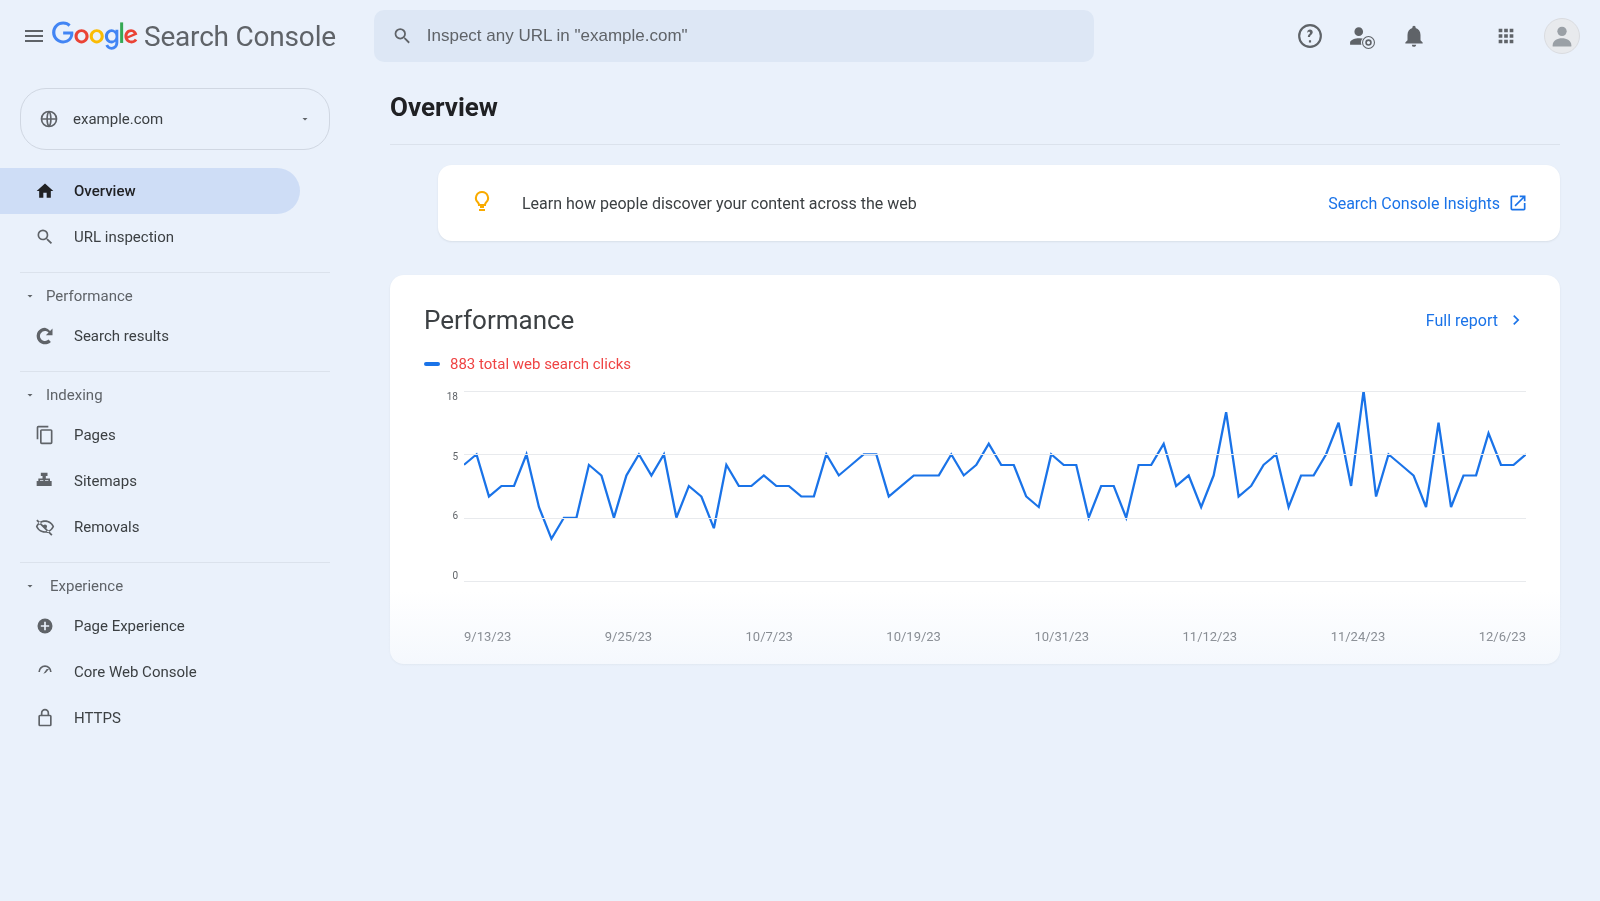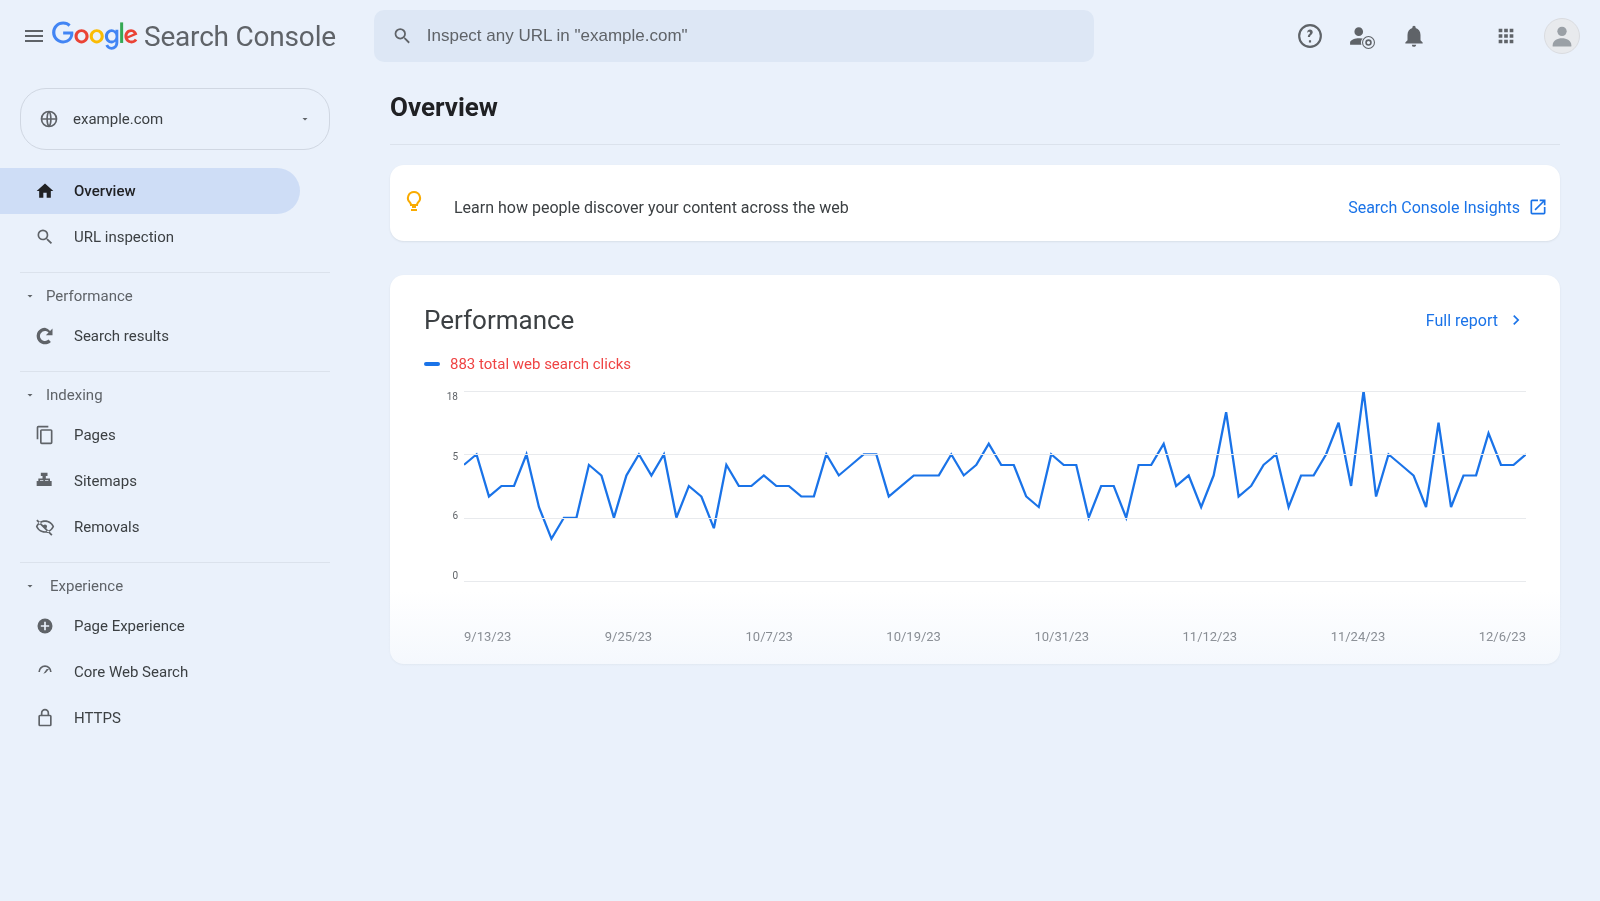--- a/index.html
+++ b/index.html
@@ -78,22 +78,23 @@
   .nav-icon { width:22px; height:22px; display:flex; align-items:center; justify-content:center; color:#5f6368; }
 
   .main { flex:1; padding: 20px 40px 0 40px; position:relative; }
   .page-title { font-size: 26px; color:#202124; margin-bottom: 20px; padding-bottom: 22px; border-bottom: 1px solid #dbe2ec; }
   .card {
     background:#fff; border-radius:14px;
     box-shadow: 0 1px 2px rgba(60,64,67,.1);
     margin-bottom: 34px;
   }
   .insights-card {
-    display:flex; align-items:flex-end;
-    padding: 24px 12px;
+    display:flex; align-items:center;
+    padding: 24px 32px;
+    margin-left: 48px;
   }
   .insights-card .bulb { margin-right: 28px; }
   .insights-card .msg { font-size:16px; color:#3c4043; flex:1; }
   .link-out { color:#1a73e8; font-size:16px; display:flex; align-items:center; gap:8px; }
 
   .perf-card { padding: 30px 34px 20px 34px; }
   .perf-header { display:flex; align-items:center; justify-content:space-between; margin-bottom: 20px; }
   .perf-title { font-size: 26px; color:#3c4043; }
   .legend { display:flex; align-items:center; font-size:15px; color:#ef4444; margin-bottom: 18px; }
   .legend-swatch { width:16px; height:4px; background:#1a73e8; border-radius:2px; margin-right:10px; }
@@ -263,21 +264,21 @@
           </svg>
         </span>
       <span class="nav-label">Page Experience</span>
     </div>
     <div class="nav-item">
       <span class="nav-icon">
           <svg width="20" height="20" viewBox="0 0 24 24">
             <path fill="#5f6368" d="M12 4a8 8 0 0 0-8 8h2a6 6 0 1 1 12 0h2a8 8 0 0 0-8-8zm1 9l4-5-3 .5L10 14z"></path>
           </svg>
         </span>
-      <span class="nav-label">Core Web Search</span>
+      <span class="nav-label">Core Web Console</span>
     </div>
     <div class="nav-item">
       <span class="nav-icon">
           <svg width="20" height="20" viewBox="0 0 24 24">
             <path fill="#5f6368" d="M18 8h-1V6a5 5 0 0 0-10 0v2H6a2 2 0 0 0-2 2v10a2 2 0 0 0 2 2h12a2 2 0 0 0 2-2V10a2 2 0 0 0-2-2zM9 6a3 3 0 0 1 6 0v2H9zm9 14H6V10h12z"></path>
           </svg>
         </span>
       <span class="nav-label">HTTPS</span>
     </div>
   </div>

